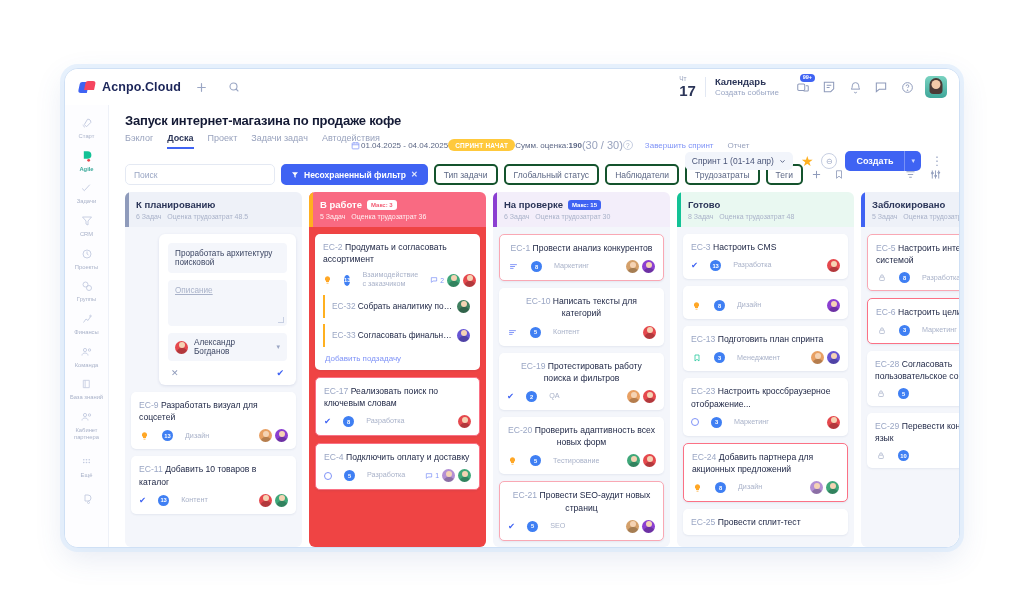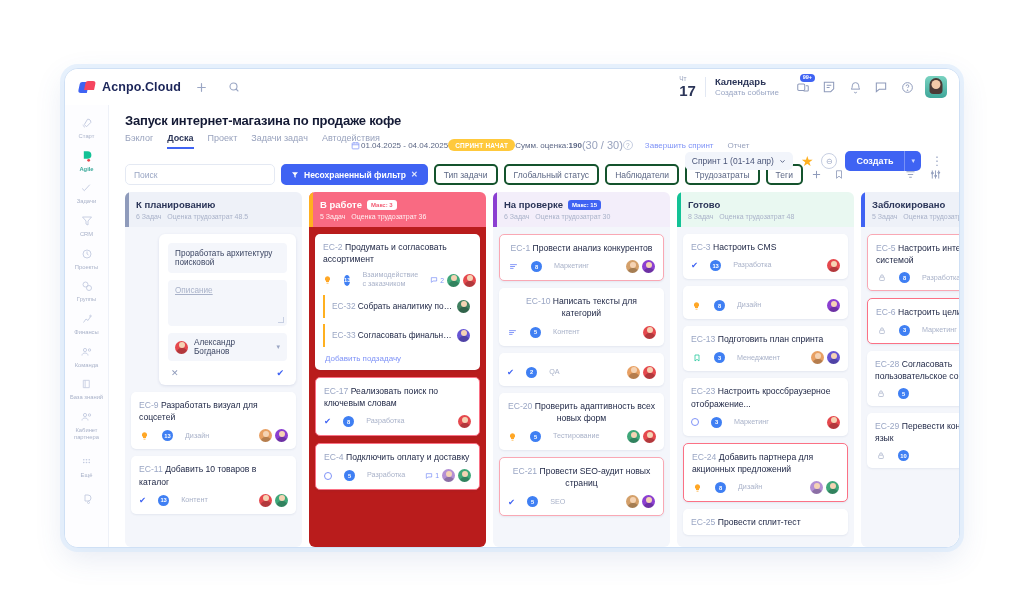--- a/index.html
+++ b/index.html
@@ -529,21 +529,21 @@
               <i style="position:absolute;left:0;top:0;bottom:0;width:3.5px;background:#ffb020"></i>
             <div class="col-title-row">
               <span class="col-title" id="t1" style="color: rgb(255, 255, 255);">В работе</span>
               <span class="col-max" id="m1" style="background: rgb(255, 255, 255); color: rgb(242, 92, 115);">Макс: 3</span>
             </div>
             <div class="col-sub" id="s1" style="color: rgba(255, 255, 255, 0.9);">
               <span>5 Задач</span>
               &nbsp;&nbsp;<span>Оценка трудозатрат 36</span>
             </div>
           </div>
-          <div class="col-body" id="b1" style="background: #b91c1c;">
+          <div class="col-body" id="b1" style="background: #ef4444;">
 
             <div class="card">
               <div class="card-title">
                 <span class="key">EC-2</span>
                 <span>Продумать и согласовать ассортимент</span>
               </div>
               <div class="card-meta">
                 <span class="m-ico" style="color:#ffa726">
                     <svg width="9" height="10" viewBox="0 0 24 24" fill="currentColor">
                       <path d="M12 2a7 7 0 00-4 12.7V17h8v-2.3A7 7 0 0012 2z"></path>
@@ -666,20 +666,24 @@
                   </span>
                 <span class="est">5</span>
                 <span class="tagtxt">Контент</span>
                 <span class="meta-right">
                   <span class="av" style="background:#e5484d"></span>
                 </span>
               </div>
             </div>
 
             <div class="card">
+              <div class="card-title">
+                <span class="key">EC-19</span>
+                <span>Протестировать работу поиска и фильтров</span>
+              </div>
               <div class="card-meta">
                 <span class="check-ico">✔</span>
                 <span class="est">2</span>
                 <span class="tagtxt">QA</span>
                 <span class="meta-right">
                   <span class="av" style="background:#e8a063"></span>
                   <span class="av" style="background:#e5484d"></span>
                 </span>
               </div>
             </div>

